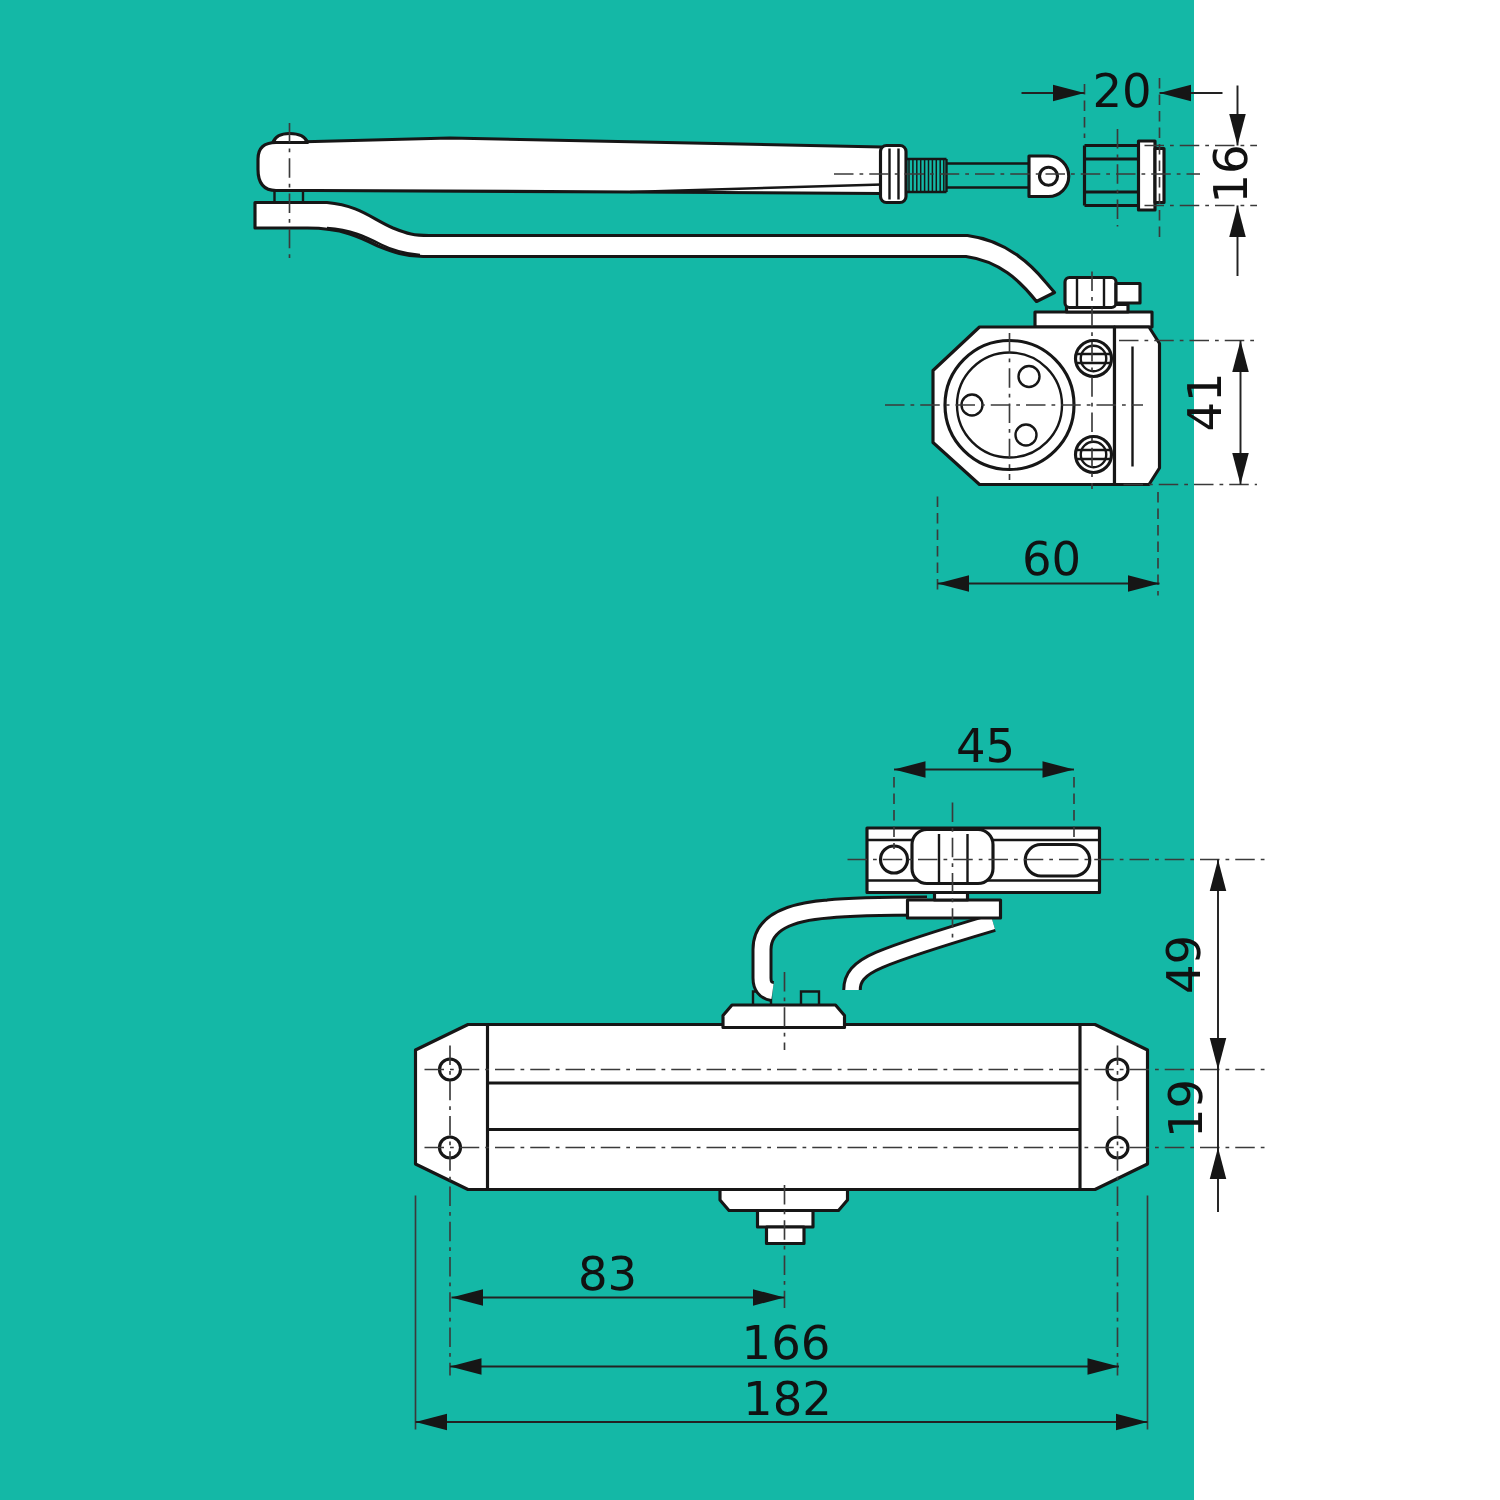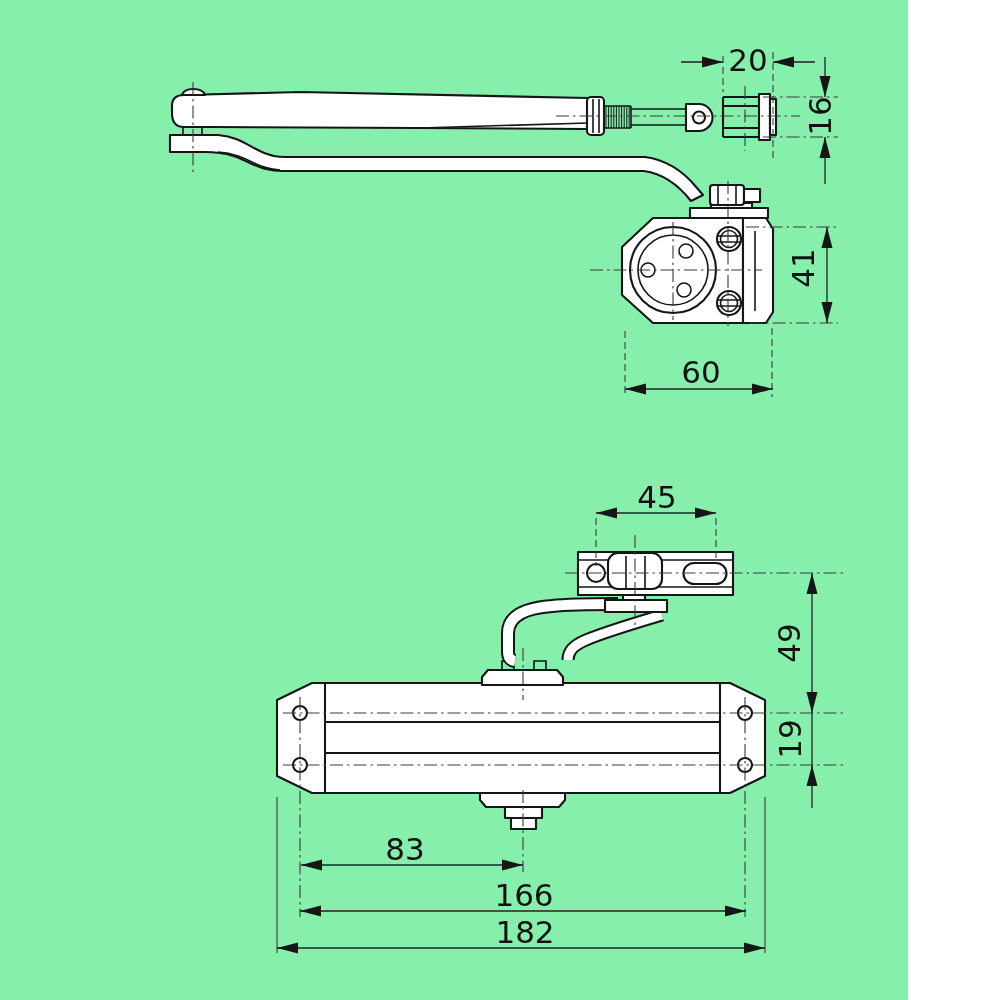--- a/index.html
+++ b/index.html
@@ -1,19 +1,19 @@
 <!DOCTYPE html>
 <html><head>
 <meta charset="utf-8">
 <style>
   html,body{margin:0;padding:0;background:#fff;}
   .canvas{
     position:relative;
-    width:908px;height:1000px;
-    background:#86efac;
+    width:796px;height:1000px;
+    background:#14b8a6;
     font-family:"DejaVu Sans","Liberation Sans",sans-serif;
   }
   svg{display:block}
   .part{fill:#ffffff;stroke:#161616;stroke-width:2.1px;stroke-linejoin:round;}
   .part-thin{fill:none;stroke:#161616;stroke-width:1.6px;}
   .edge{fill:none;stroke:#161616;stroke-width:2.1px;stroke-linejoin:round;}
   .hatch{fill:none;stroke:#161616;stroke-width:1px;}
   .chain{fill:none;stroke:#3a3a3a;stroke-width:1.1px;stroke-dasharray:13 4 2.5 4;}
   .ext{fill:none;stroke:#3a3a3a;stroke-width:1.1px;stroke-dasharray:7 4;}
   .ext-solid{fill:none;stroke:#3a3a3a;stroke-width:1.1px;}

